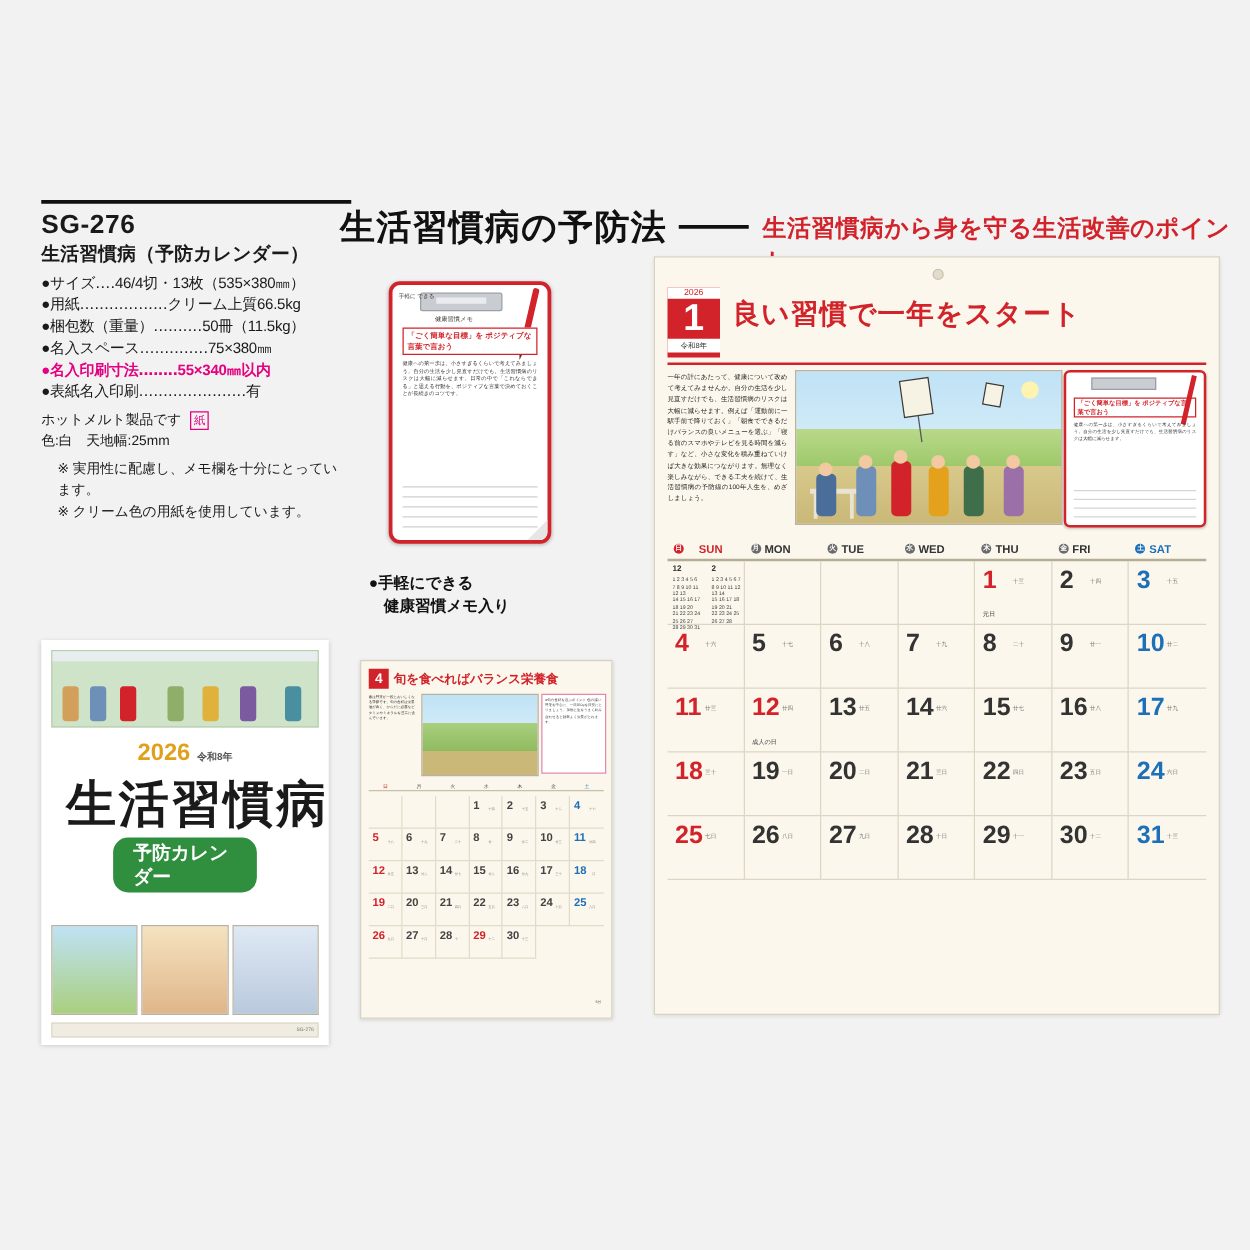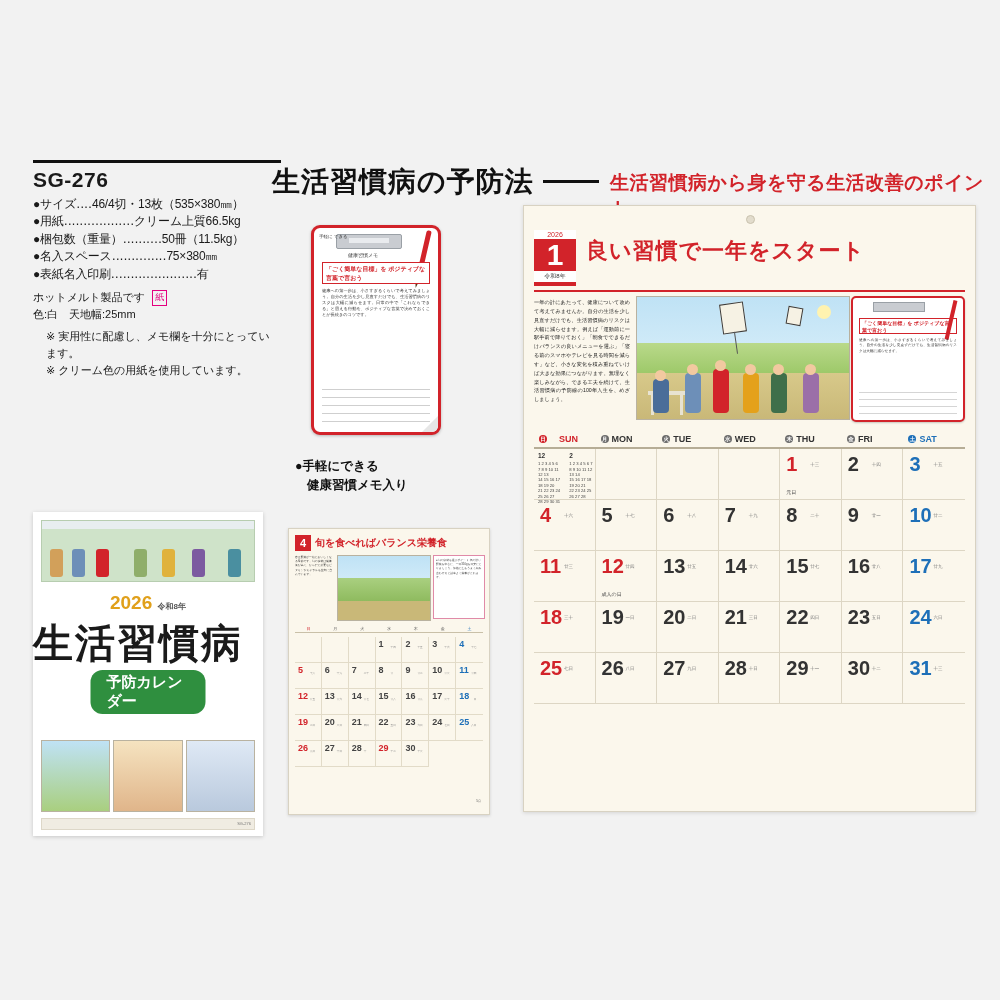--- a/index.html
+++ b/index.html
@@ -158,21 +158,21 @@
   .cover .top .f1{left:8px;background:#d2a05a;}
   .cover .top .f2{left:30px;background:#6d8fb8;}
   .cover .top .f3{left:54px;background:#d2232a;}
   .cover .top .f4{left:92px;background:#8fae6a;}
   .cover .top .f5{left:120px;background:#e0b23c;}
   .cover .top .f6{left:150px;background:#7c5aa0;}
   .cover .top .f7{left:186px;background:#4a8fa0;}
   .cover .year{position:absolute;left:0;right:0;top:80px;text-align:center;font-size:19px;font-weight:bold;color:#e0a01b;text-shadow:1px 1px 0 #fff;}
   .cover .year small{font-size:8px;color:#555;}
   .cover .bigtitle{
-    position:absolute;left:0;right:0;top:104px;text-align:left;font-size:40px;font-weight:bold;color:#1a1a1a;
+    position:absolute;left:0;right:0;top:104px;text-align:right;font-size:40px;font-weight:bold;color:#1a1a1a;
     font-family:Liberation Mono, monospace;letter-spacing:2px;
   }
   .cover .badge{
     position:absolute;left:50%;top:158px;transform:translateX(-50%);
     background:#2f8f3f;color:#fff;font-size:15px;font-weight:bold;padding:3px 16px;border-radius:12px;
   }
   .cover .lead{position:absolute;left:0;right:0;top:188px;text-align:center;font-size:10px;line-height:1.5;color:#222;font-weight:bold;}
   .cover .photos{position:absolute;left:8px;top:228px;right:8px;height:72px;display:flex;gap:3px;}
   .cover .photos div{flex:1;border:1px solid #b9b2a0;}
   .cover .ph1{background:linear-gradient(#bfe2f5,#a9cf7f);}
@@ -202,25 +202,27 @@
   .inner .mini2{position:absolute;right:8px;bottom:10px;font-size:3px;color:#555;line-height:1.2;}
 </style>
 </head>
 <body>
 
 <div class="page">
 
   <div class="spec">
     <div class="spec-rule"></div>
     <div class="spec-code">SG-276</div>
+    <div class="spec-title">生活習慣病（予防カレンダー）</div>
     <div class="spec-list">
       <div class="spec-row"><span>●サイズ‥‥</span><span>46/4切・13枚（535×380㎜）</span></div>
       <div class="spec-row"><span>●用紙‥‥‥‥‥‥‥‥‥</span><span>クリーム上質66.5kg</span></div>
       <div class="spec-row"><span>●梱包数（重量）‥‥‥‥‥</span><span>50冊（11.5kg）</span></div>
       <div class="spec-row"><span>●名入スペース‥‥‥‥‥‥‥</span><span>75×380㎜</span></div>
+      <div class="spec-row pink"><span>●名入印刷寸法‥‥‥‥</span><span>55×340㎜以内</span></div>
       <div class="spec-row"><span>●表紙名入印刷‥‥‥‥‥‥‥‥‥‥‥</span><span>有</span></div>
     </div>
     <div class="spec-note">
       <span>ホットメルト製品です</span>
       <span class="kami">紙</span>
       <div>色:白　天地幅:25mm</div>
     </div>
     <div class="spec-sub">
       <div class="hang">※ 実用性に配慮し、メモ欄を十分にとっています。</div>
       <div class="hang">※ クリーム色の用紙を使用しています。</div>

